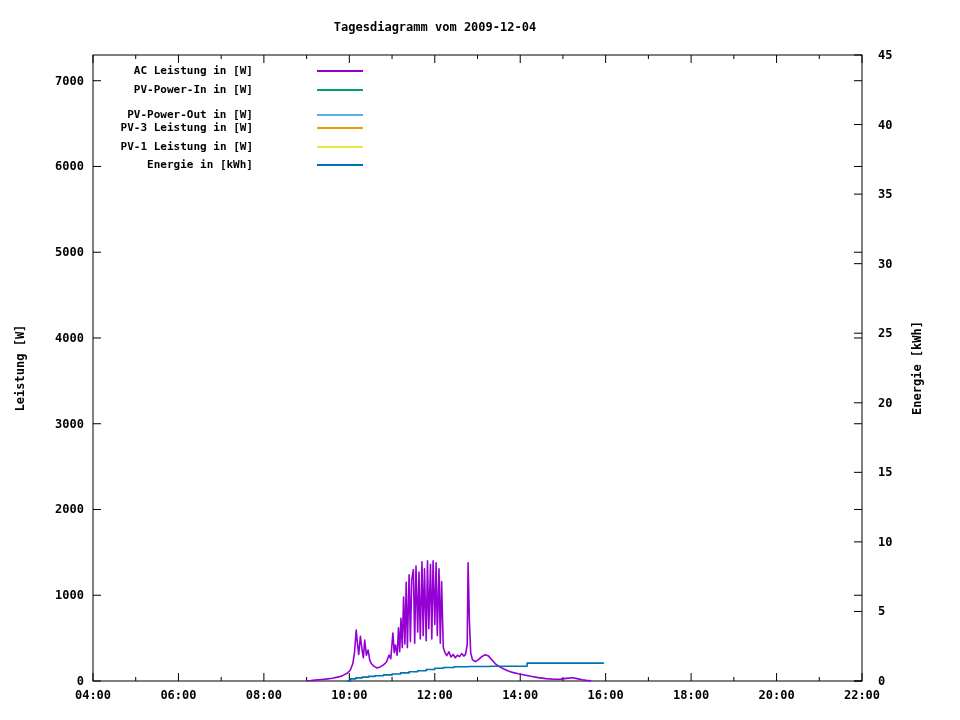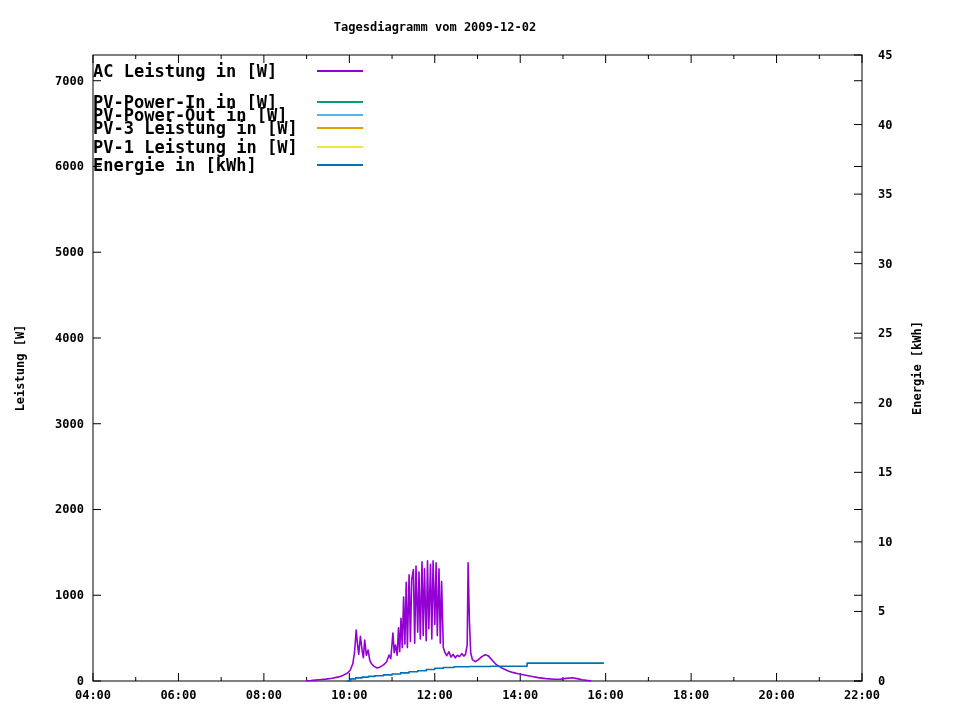--- a/index.html
+++ b/index.html
@@ -14,30 +14,30 @@
   .ylabel{
     position:absolute;width:240px;height:16px;text-align:center;font-size:12px;
     transform:rotate(-90deg);
   }
   #ylabel-left{left:-99px;top:360px;}
   #ylabel-right{left:798px;top:360px;}
   #plot-svg{position:absolute;left:0;top:0;}
   #legend{position:absolute;left:0;top:0;}
   .legend-row{position:absolute;height:14px;}
   .legend-label{
-    position:absolute;left:93px;width:160px;text-align:center;font-size:17px;line-height:14px;
+    position:absolute;left:93px;width:160px;text-align:right;font-size:11px;line-height:14px;
     white-space:pre;
   }
   .legend-sample{position:absolute;left:317px;width:46px;height:2px;top:6px;}
 </style>
 </head>
 <body>
 
 <div class="screen">
-  <div id="chart-title">Tagesdiagramm vom 2009-12-02</div>
+  <div id="chart-title">Tagesdiagramm vom 2009-12-04</div>
   <div id="ylabel-left" class="ylabel">Leistung [W]</div>
   <div id="ylabel-right" class="ylabel">Energie [kWh]</div>
   <svg id="plot-svg" width="960" height="720">
       <rect x="93" y="55" width="769" height="626" fill="none" stroke="#000" stroke-width="1"></rect>
       <line x1="93" y1="681" x2="93" y2="673" stroke="#000" stroke-width="1"></line>
       <line x1="93" y1="55" x2="93" y2="63" stroke="#000" stroke-width="1"></line>
       <text x="93" y="699" text-anchor="middle" font-size="12px" font-family="&quot;DejaVu Sans Mono&quot;,&quot;Liberation Mono&quot;,monospace" font-weight="bold" fill="#000">04:00</text>
       <line x1="178.44444444444446" y1="681" x2="178.44444444444446" y2="673" stroke="#000" stroke-width="1"></line>
       <line x1="178.44444444444446" y1="55" x2="178.44444444444446" y2="63" stroke="#000" stroke-width="1"></line>
       <text x="178.44444444444446" y="699" text-anchor="middle" font-size="12px" font-family="&quot;DejaVu Sans Mono&quot;,&quot;Liberation Mono&quot;,monospace" font-weight="bold" fill="#000">06:00</text>
@@ -128,21 +128,21 @@
       <line x1="862" y1="55" x2="854" y2="55" stroke="#000" stroke-width="1"></line>
       <text x="878" y="59" text-anchor="start" font-size="12px" font-family="&quot;DejaVu Sans Mono&quot;,&quot;Liberation Mono&quot;,monospace" font-weight="bold" fill="#000">45</text>
       <path d="M306.6 680.7L310.9 680.5L315.2 680.1L319.4 679.7L325.8 679.1L332.2 678.3L338.7 676.9L342.9 675.4L347.2 673.3L350.2 670.3L352.8 663.8L354.5 652.7L356.2 630.0L357.5 644.1L358.7 654.4L360.4 636.4L362.2 651.0L363.4 657.8L364.7 640.0L366.4 655.3L368.1 650.1L369.8 660.4L371.5 663.8L374.1 666.4L377.1 668.0L380.1 666.9L383.5 664.9L386.5 662.0L389.1 655.0L390.8 658.7L392.9 633.0L394.2 652.7L395.5 645.0L397.2 655.3L398.5 627.8L399.7 651.8L401.0 618.4L402.3 647.6L403.6 597.0L404.9 644.1L406.2 582.4L407.4 647.6L409.1 574.7L410.4 641.6L411.7 579.8L413.4 569.5L414.7 643.3L416.0 566.1L417.7 632.1L419.0 572.1L420.3 639.0L422.0 561.8L423.2 635.6L424.5 568.7L426.2 640.7L427.5 560.9L428.8 628.7L430.5 564.4L431.8 639.0L433.1 560.9L434.8 624.4L436.1 562.7L437.3 635.6L439.0 568.7L440.3 643.3L441.6 581.5L443.3 647.6L445.0 652.7L446.7 655.7L448.9 651.8L451.0 657.0L453.1 654.4L455.3 657.8L457.4 655.3L459.6 656.6L461.7 653.6L463.8 656.1L465.5 654.4L467.2 645.0L468.1 562.7L469.4 621.0L470.7 652.7L472.4 659.6L475.4 661.7L478.4 659.6L481.8 656.6L485.2 654.8L488.6 656.1L492.0 660.0L495.4 663.8L499.7 666.9L504.0 669.0L508.3 670.9L512.5 672.4L518.1 673.7L524.5 675.0L530.9 676.3L538.2 677.6L545.9 678.6L554.4 679.3L560.8 679.1L566.4 678.4L572.3 677.7L577.0 678.6L582.2 679.8L586.4 680.4L590.7 680.8" fill="none" stroke="#9400d3" stroke-width="1.6" stroke-linejoin="round" stroke-linecap="round"></path>
       <path d="M347.2 681.0H350.6V678.9H355.7V677.9H362.2V677.1H368.6V676.4H375.0V675.7H383.5V674.9H392.1V674.0H400.6V672.9H409.1V671.8H417.7V670.7H426.2V669.5H434.8V668.3H443.3V667.5H454.0V666.8H469.0V666.5H490.3V666.3H527.1V663.1H603.5V663.1" fill="none" stroke="#0072b2" stroke-width="1.6" stroke-linejoin="round" stroke-linecap="round"></path>
     </svg>
   <div id="legend">
       <div class="legend-row" style="top: 64px; left: 0px; width: 400px;">
         <span class="legend-label">AC Leistung in [W]</span>
         <span class="legend-sample" style="background: rgb(148, 0, 211);"></span>
       </div>
-      <div class="legend-row" style="top: 95px; left: 0px; width: 400px;">
+      <div class="legend-row" style="top: 83px; left: 0px; width: 400px;">
         <span class="legend-label">PV-Power-In in [W]</span>
         <span class="legend-sample" style="background: rgb(0, 158, 115);"></span>
       </div>
       <div class="legend-row" style="top: 108px; left: 0px; width: 400px;">
         <span class="legend-label">PV-Power-Out in [W]</span>
         <span class="legend-sample" style="background: rgb(86, 180, 233);"></span>
       </div>
       <div class="legend-row" style="top: 121px; left: 0px; width: 400px;">
         <span class="legend-label">PV-3 Leistung in [W]</span>
         <span class="legend-sample" style="background: rgb(230, 159, 0);"></span>

